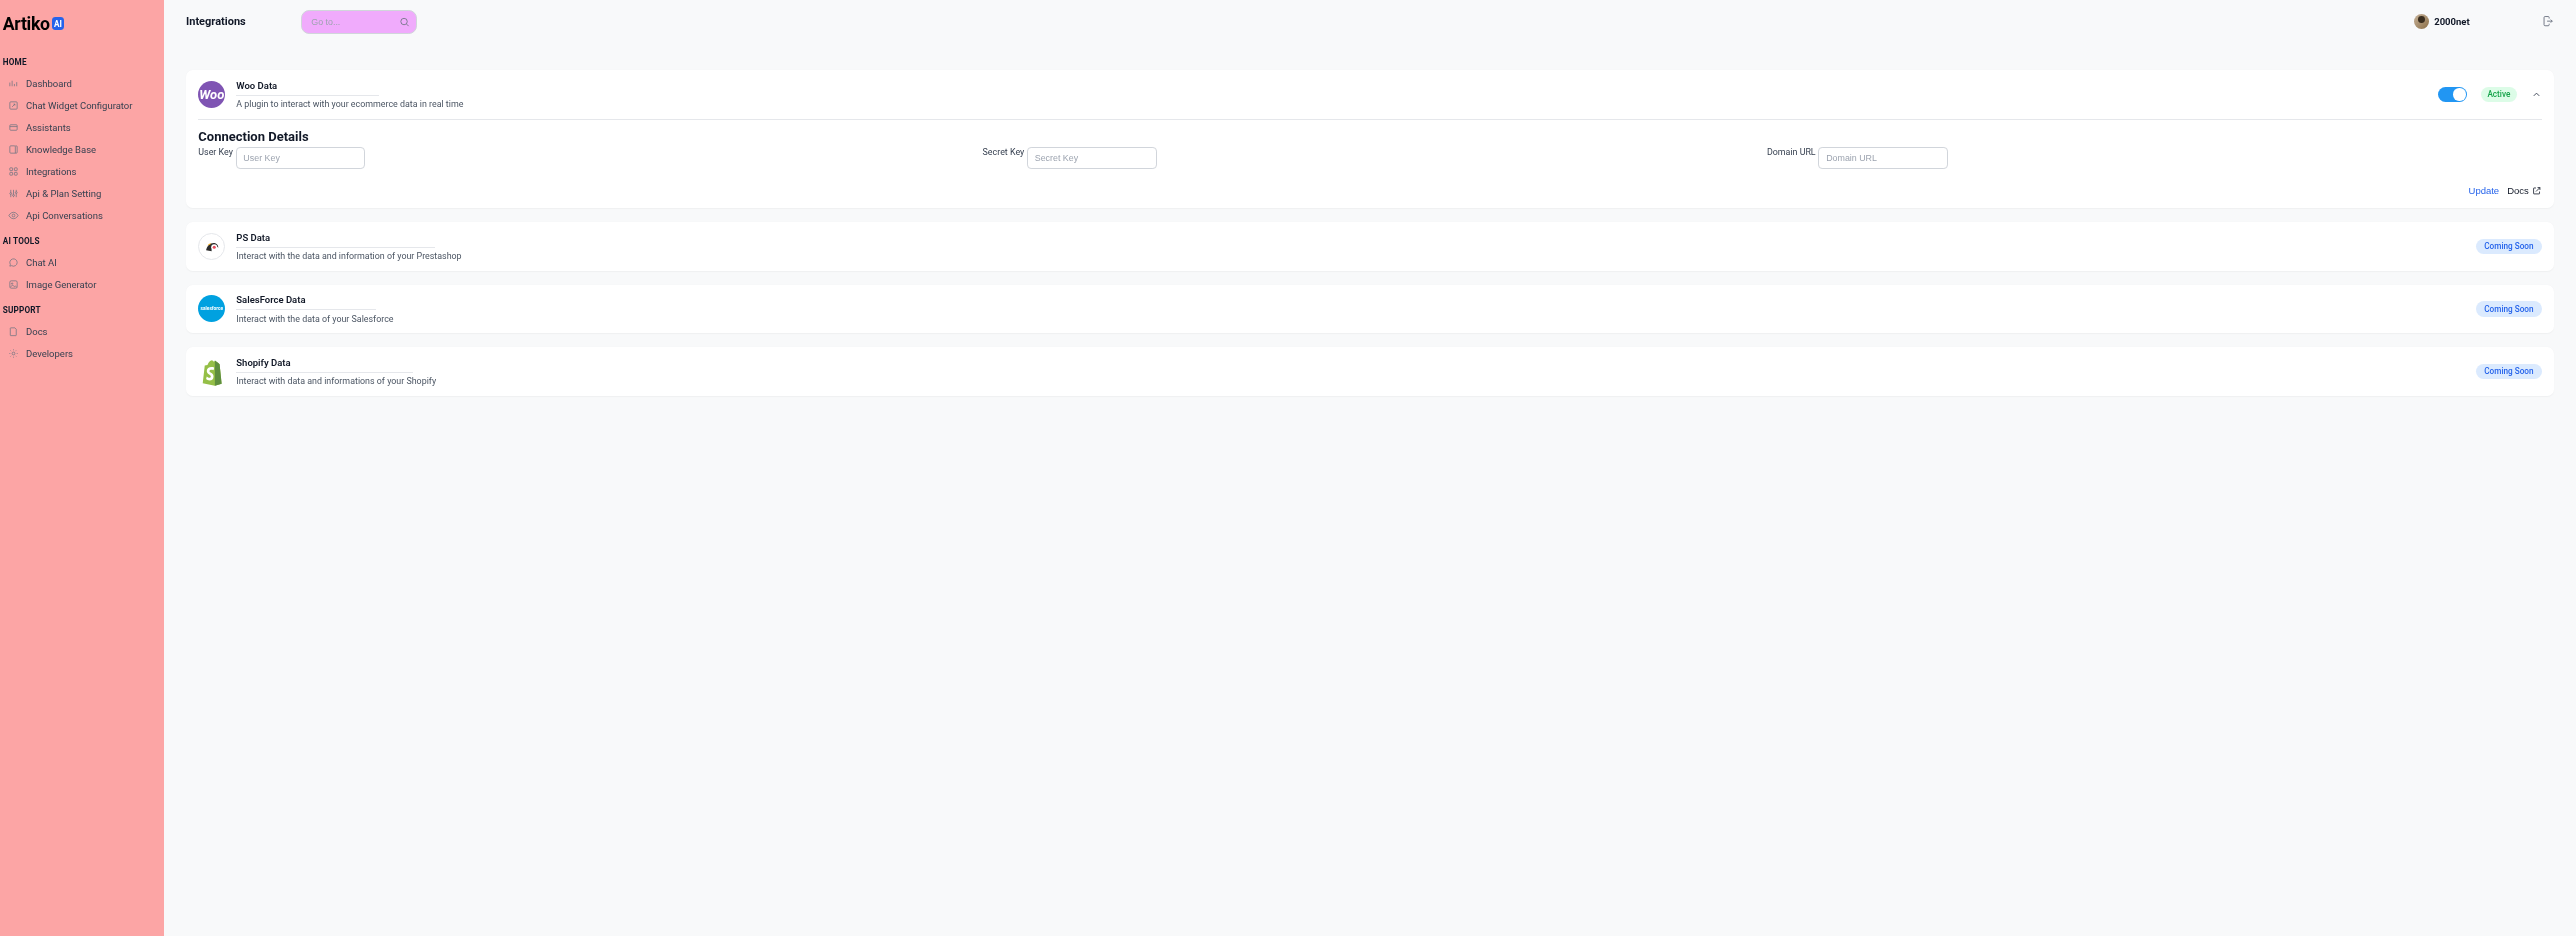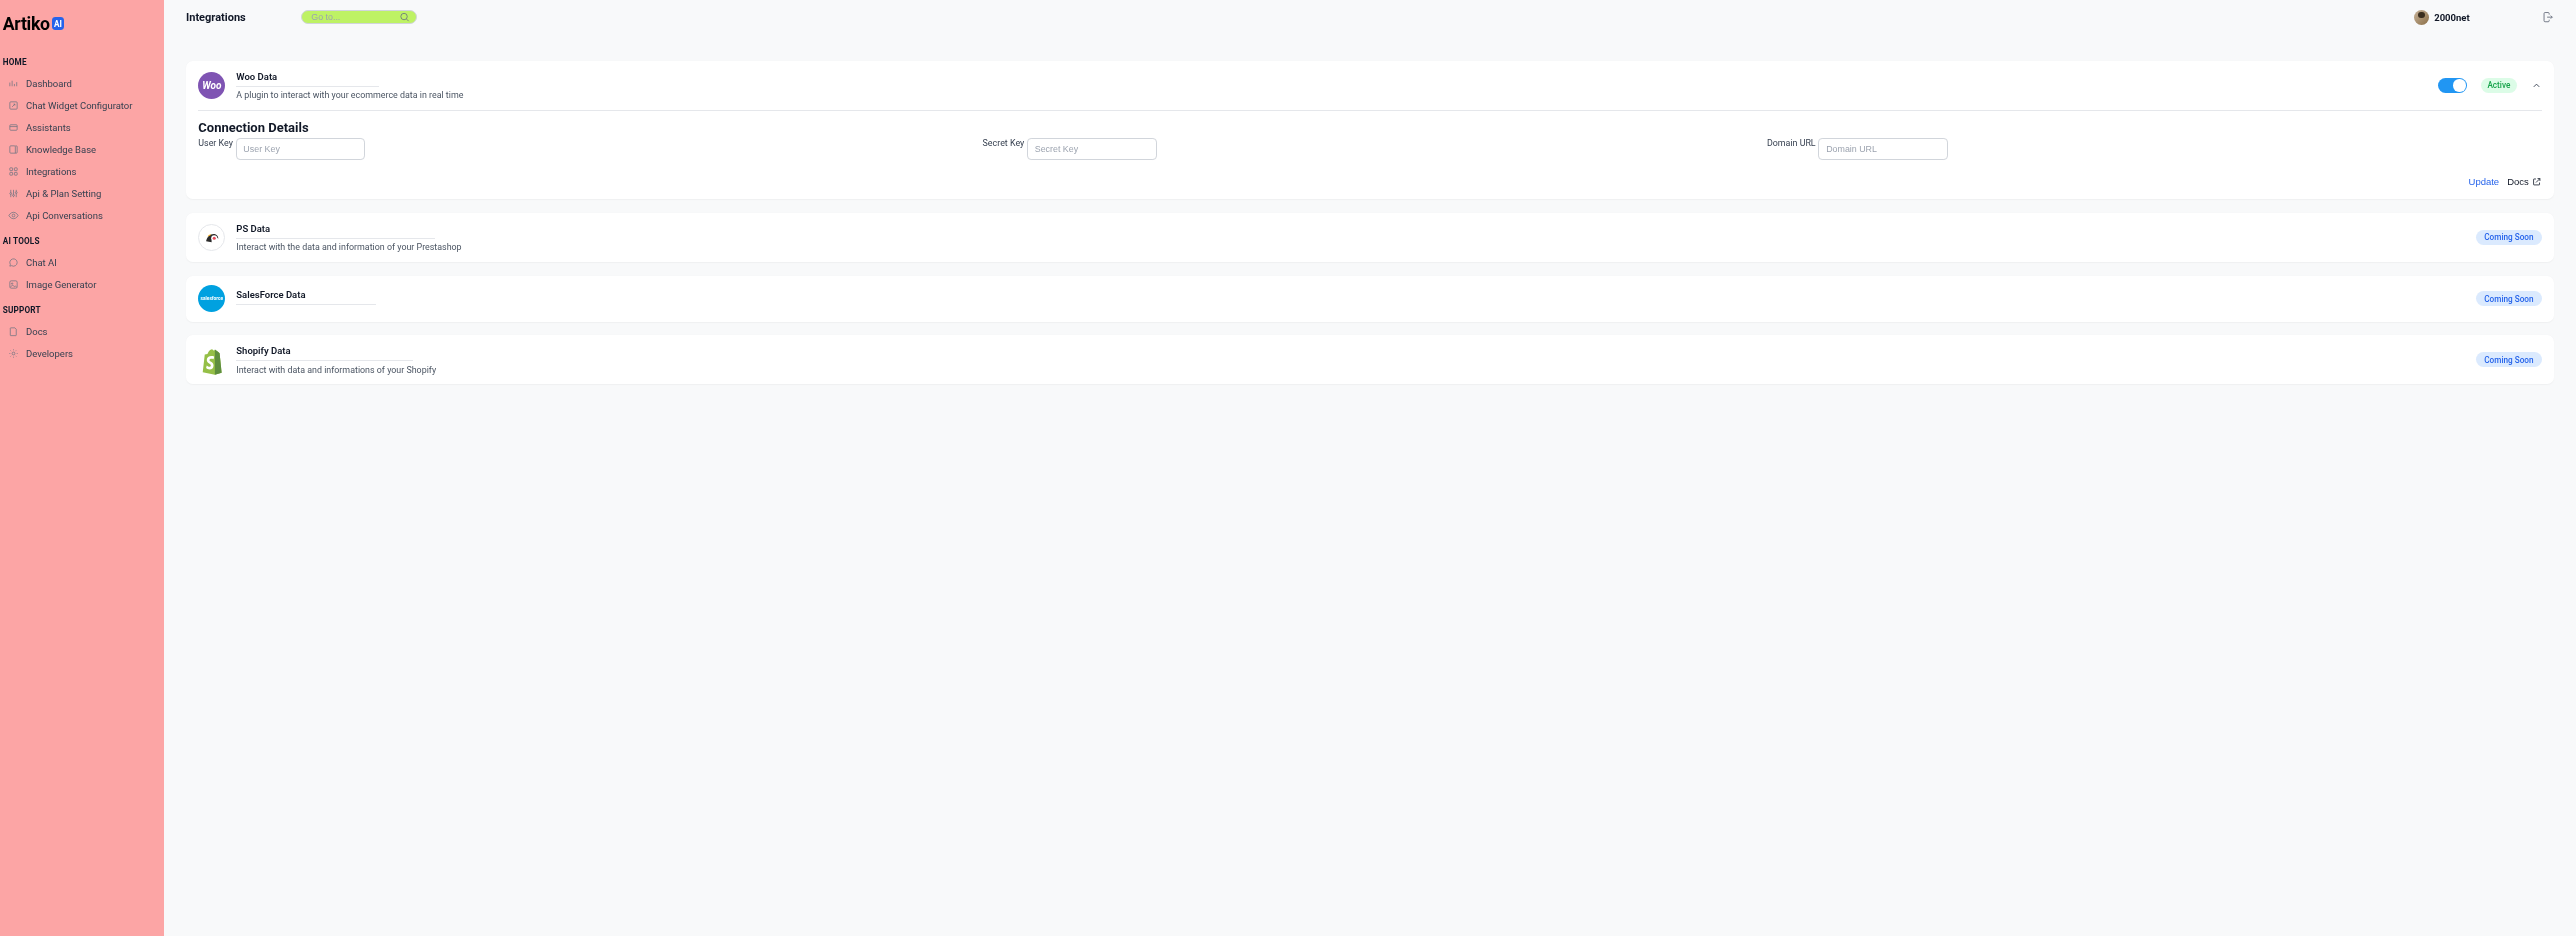--- a/index.html
+++ b/index.html
@@ -83,27 +83,27 @@
       font-weight: 700;
       color: #111827;
       margin-right: 55px;
     }
     .search-wrap {
       position: relative;
       width: 116px;
     }
     .search-input {
       width: 100%;
-      height: 14px;
+      height: 24px;
       border: 0.7px solid #d1d5db;
       border-radius: 8.2px;
       padding: 0 23px 0 9.5px;
       font-size: 8.9px;
       color: #374151;
-      background: #bef264;
+      background: #f0abfc;
       outline: none;
     }
     .search-input::placeholder { color: #9ca3af; }
     .search-icon {
       position: absolute;
       right: 6.8px;
       top: 50%;
       transform: translateY(-50%);
       width: 11px;
       height: 11px;
@@ -151,21 +151,21 @@
       gap: 11px;
     }
     .integ-logo {
       width: 27px;
       height: 27px;
       border-radius: 50%;
       display: flex;
       align-items: center;
       justify-content: center;
       flex-shrink: 0;
-      font-size: 10px;
+      font-size: 13px;
       font-weight: 700;
       color: #fff;
     }
     .logo-woo { background: #7f54b3; }
     .logo-ps { background: #fff; border: 0.7px solid #e5e7eb; }
     .logo-sf { background: #00a1e0; font-size: 4.8px; }
     .logo-shopify-wrap {
       width: 27px; height: 30px;
       display:flex; align-items:center; justify-content:center;
       flex-shrink:0;
@@ -519,20 +519,21 @@
       <div class="card card-simple">
         <div class="card-header">
           <div class="integ-logo logo-sf">
             <span>salesforce</span>
           </div>
           <div class="integ-meta">
             <div class="integ-title-row">
               <div class="integ-title">SalesForce Data</div>
               <div class="integ-title-underline" style="width:140px"></div>
             </div>
+            <div class="integ-desc">Interact with the data of your Salesforce</div>
           </div>
           <div class="card-header-right">
             <span class="badge-soon">Coming Soon</span>
           </div>
         </div>
       </div>
 
       <div class="card card-simple">
         <div class="card-header">
           <div class="logo-shopify-wrap">

